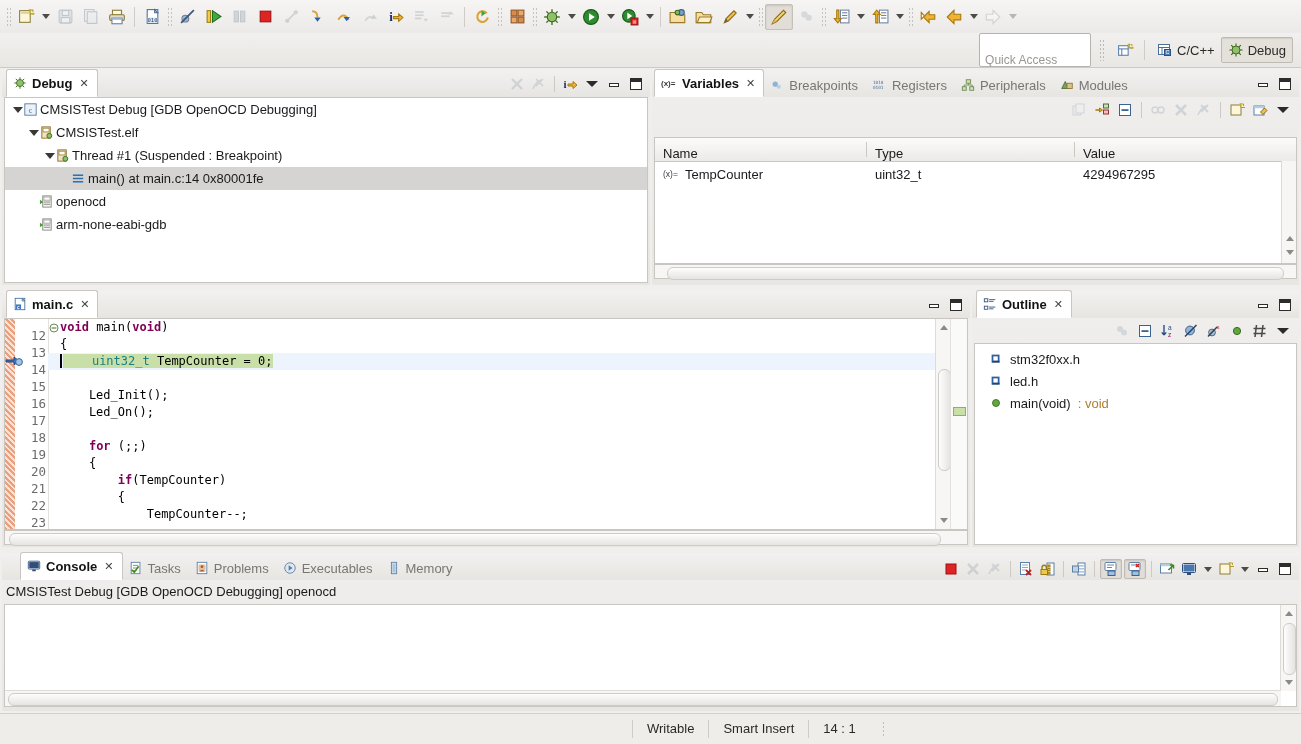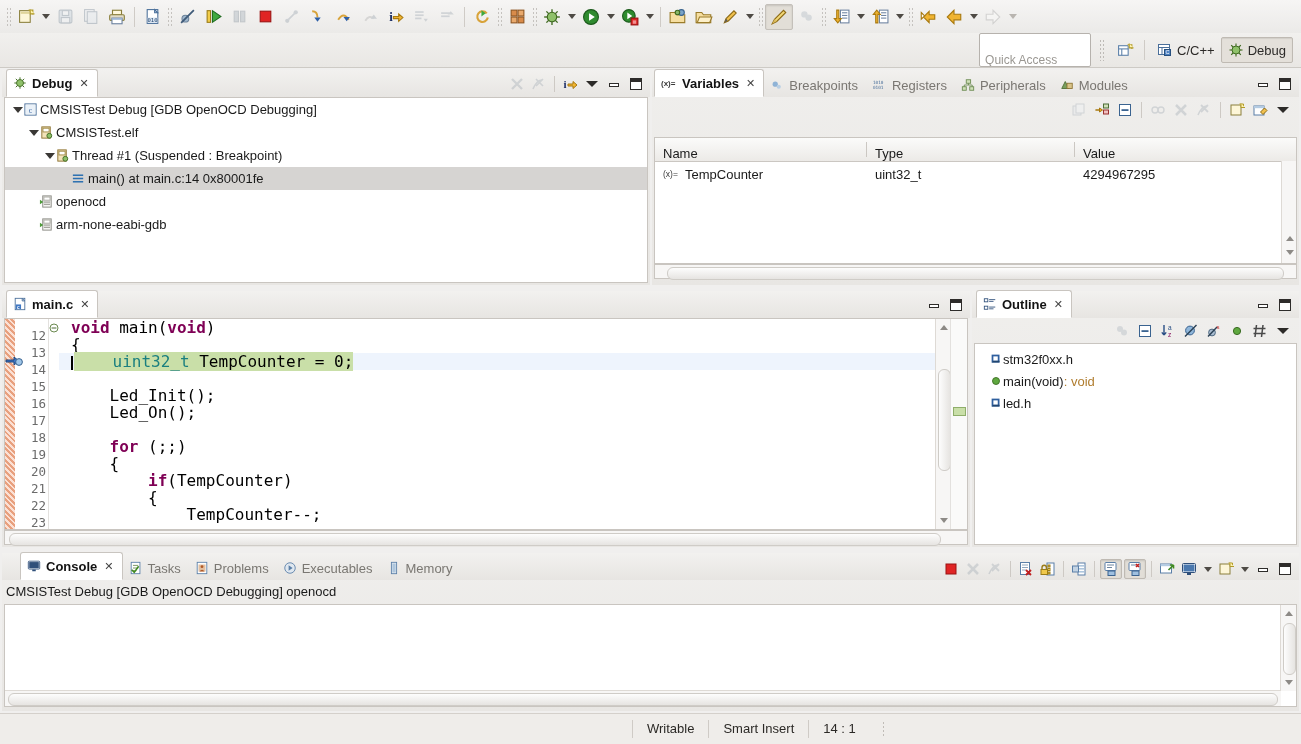--- a/index.html
+++ b/index.html
@@ -91,21 +91,21 @@
   
   .editor-body { position:absolute; background:#fff; overflow:hidden; }
   .gutter-change { position:absolute; left:0; top:0; width:10px; height:100%;
     background: repeating-linear-gradient(45deg,#e8a07e 0 2px,#fbe0d4 2px 4px); }
   .linenos { position:absolute; left:10px; top:8px; width:33px; height:100%;
     background:#fff; text-align:right; }
   .lineno { font-family:"DejaVu Sans Mono", monospace; font-size:12.5px; color:#6b6b6b;
     height:17px; line-height:17px; padding-right:2px; }
   .codearea { position:absolute; left:43px; top:0; right:0; bottom:0; }
   .cline { height:17px; line-height:17px; font-family:"DejaVu Sans Mono", monospace;
-    font-size:16px; white-space:pre; color:#000;margin-left:11px; }
+    font-size:12px; white-space:pre; color:#000; }
   .kw { color:#7f0055; font-weight:bold; }
   .typ { color:#1a7f7f; }
   .cur-blue { background:#eef4fd; }
   .cur-green { background:#c9dfa8; }
   .caret { display:inline-block; width:2px; height:14px; background:#000; vertical-align:-3px; margin-right:1px;}
 
   
   .sbv { position:absolute; width:15px; background:#f7f6f5; border-left:1px solid #dedad5; }
   .sbh { position:absolute; height:15px; background:#f7f6f5; border-top:1px solid #dedad5; }
   .sb-thumb-v { position:absolute; left:2px; width:11px; border-radius:6px;
@@ -123,21 +123,21 @@
     height:17px; line-height:17px; padding-left:4px; white-space:pre; }
 
   
   .statusbar { position:absolute; left:0; bottom:0; width:1301px; height:30px;
     background:#efedea; border-top:1px solid #d4d0cb; display:flex; align-items:center; }
   .st-cell { font-size:13px; color:#2b2926; padding:0 14px; height:20px; line-height:20px; }
   .st-div { width:1px; height:18px; background:#cfcbc6; }
   .st-grip { width:4px; height:16px; margin-left:12px;
     background-image: radial-gradient(#c0bcb7 40%, transparent 41%); background-size:3px 4px; }
 
-  .outline-row { display:flex; align-items:center; height:22px; padding-left:14px; font-size:13px; }
+  .outline-row { display:flex; align-items:center; gap:7px; height:22px; padding-left:14px; font-size:13px; }
   .ret-type { color:#b07d2f; }
 </style>
 </head>
 <body>
 
 <div class="app">
 
   <div class="toolbar">
     <div class="tb-grip"></div>
     <div class="tb-btn">
@@ -868,35 +868,35 @@
                 <rect x="3" y="3" width="9" height="9" fill="#2f5f9e"></rect>
                 <rect x="5" y="5" width="5" height="5" fill="#fff"></rect>
                 <path d="M3 12 l9 0 0-2 -7 0z" fill="#20456f"></path>
               </svg>
             </span>
             <span>stm32f0xx.h</span>
           </div>
           <div class="outline-row">
             <span style="display: inline-flex; width: 14px;">
               <svg width="14" height="14" viewBox="0 0 16 16">
-                <circle cx="8" cy="8" r="4" fill="#5fa83f" stroke="#3a6b22"></circle>
-              </svg>
-            </span>
-            <span>main(void)</span>
-            <span class="ret-type"> : void</span>
-          </div>
-          <div class="outline-row">
-            <span style="display: inline-flex; width: 14px;">
-              <svg width="14" height="14" viewBox="0 0 16 16">
                 <rect x="3" y="3" width="9" height="9" fill="#2f5f9e"></rect>
                 <rect x="5" y="5" width="5" height="5" fill="#fff"></rect>
                 <path d="M3 12 l9 0 0-2 -7 0z" fill="#20456f"></path>
               </svg>
             </span>
             <span>led.h</span>
+          </div>
+          <div class="outline-row">
+            <span style="display: inline-flex; width: 14px;">
+              <svg width="14" height="14" viewBox="0 0 16 16">
+                <circle cx="8" cy="8" r="4" fill="#5fa83f" stroke="#3a6b22"></circle>
+              </svg>
+            </span>
+            <span>main(void)</span>
+            <span class="ret-type"> : void</span>
           </div>
         </div>
     </div>
   </div>
 
   <div class="panel-chrome" style="left:2px; top:553px; width:1297px; height:158px;
        background:linear-gradient(to bottom,#f0efed,#e8e6e3);">
     <div class="tabstrip" style="width:1297px;">
       <div class="vtab active" style="margin-left:18px;">
         <svg width="14" height="14" viewBox="0 0 16 16">

